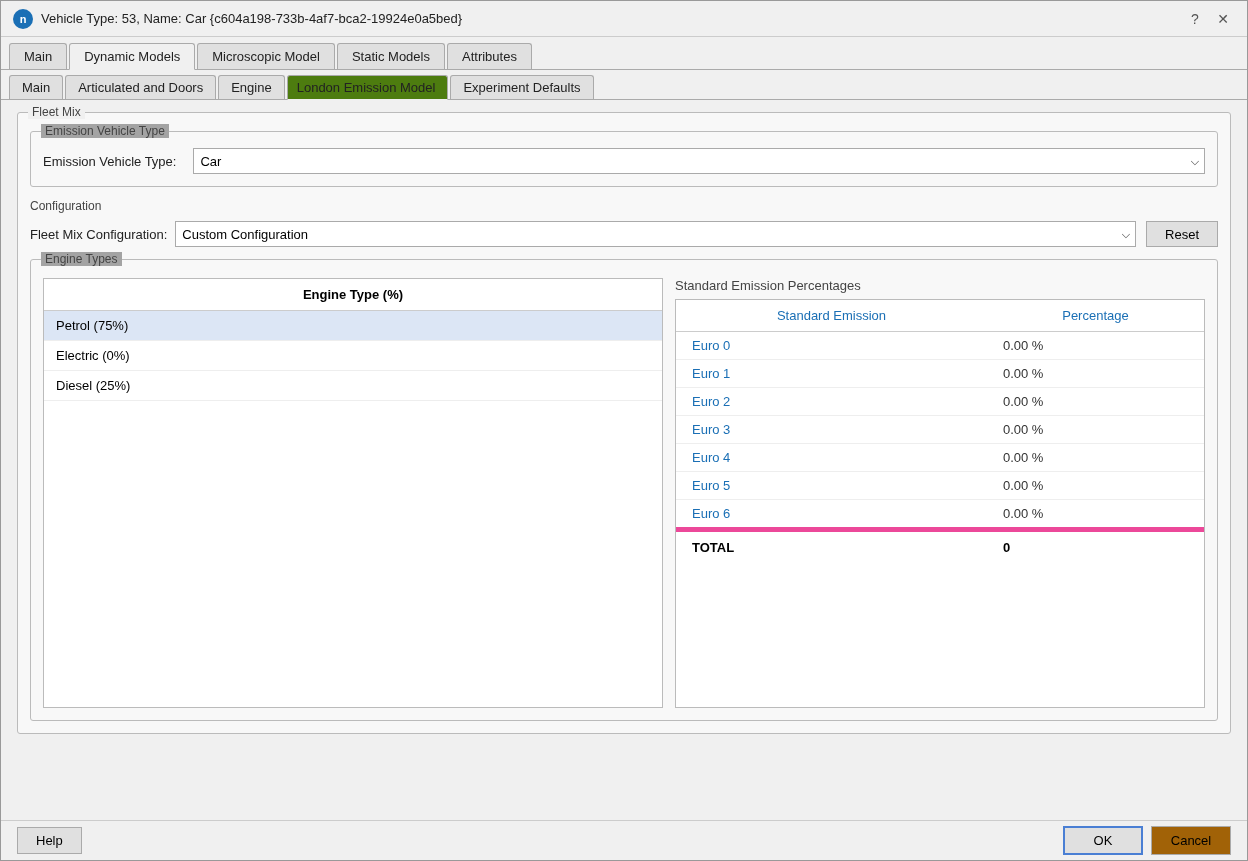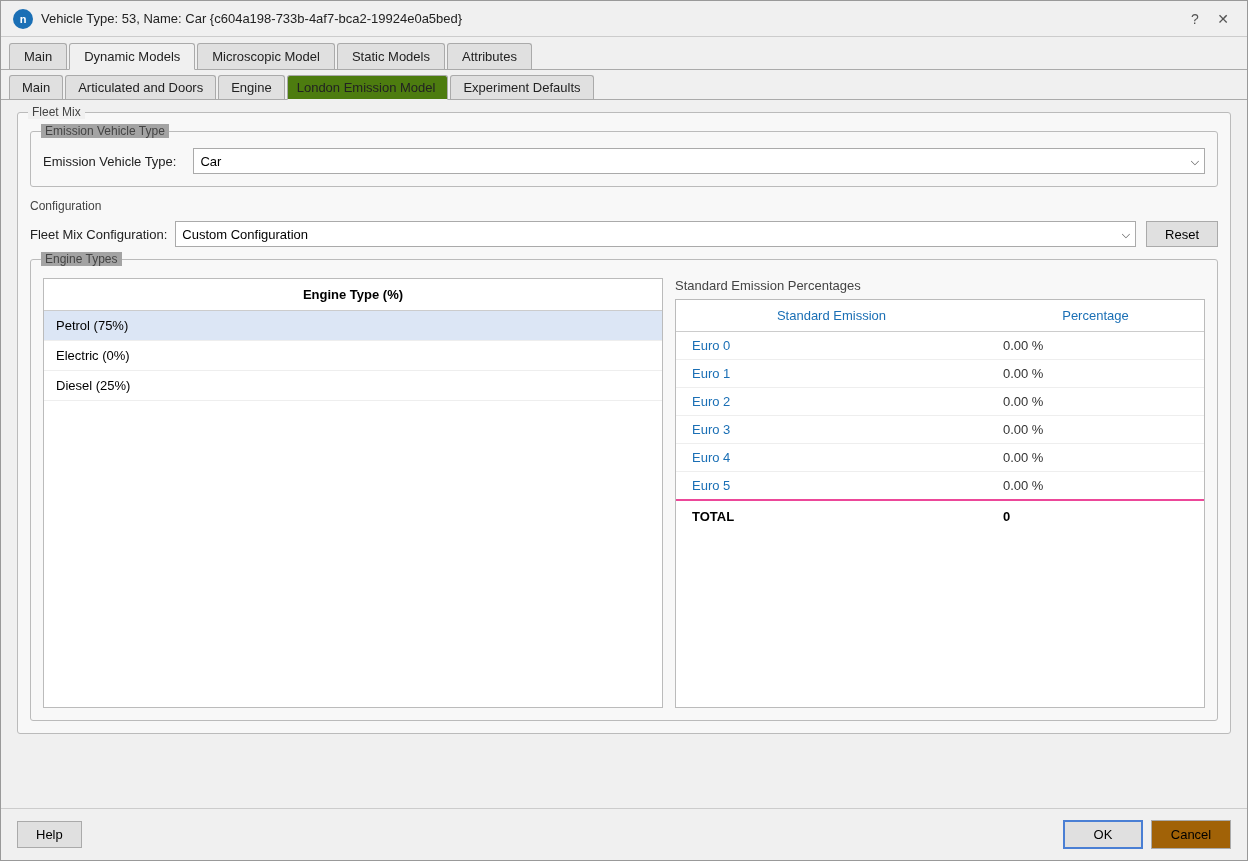--- a/index.html
+++ b/index.html
@@ -285,31 +285,31 @@
       padding: 6px 16px;
       font-size: 13px;
       border-bottom: 1px solid #eee;
     }
     .emission-table tbody td:first-child { color: #1a6fb5; }
     .emission-table tbody td:last-child { color: #333; text-align: left; }
     .emission-table tfoot td {
       padding: 8px 16px;
       font-size: 13px;
       font-weight: bold;
-      border-top: 2px solid #ec4899;
+      border-top: 5px solid #ec4899;
     }
     
     .bottom-bar {
       border-top: 1px solid #ccc;
       padding: 10px 16px;
       display: flex;
       align-items: center;
       justify-content: space-between;
       background: #f0f0f0;
-      height: 52px;
+      height: 40px;
     }
     .bottom-right {
       display: flex;
       gap: 8px;
     }
     .btn-ok {
       padding: 5px 24px;
       background: #e0e0e0;
       border: 2px solid #4a7fd4;
       cursor: pointer;
@@ -453,20 +453,24 @@
                       <td>0.00 %</td>
                     </tr>
                     <tr>
                       <td>Euro 4</td>
                       <td>0.00 %</td>
                     </tr>
                     <tr>
                       <td>Euro 5</td>
                       <td>0.00 %</td>
                     </tr>
+                    <tr>
+                      <td>Euro 6</td>
+                      <td>0.00 %</td>
+                    </tr>
                   </tbody>
                   <tfoot>
                     <tr>
                       <td>TOTAL</td>
                       <td>0</td>
                     </tr>
                   </tfoot>
                 </table>
               </div>
             </div>

